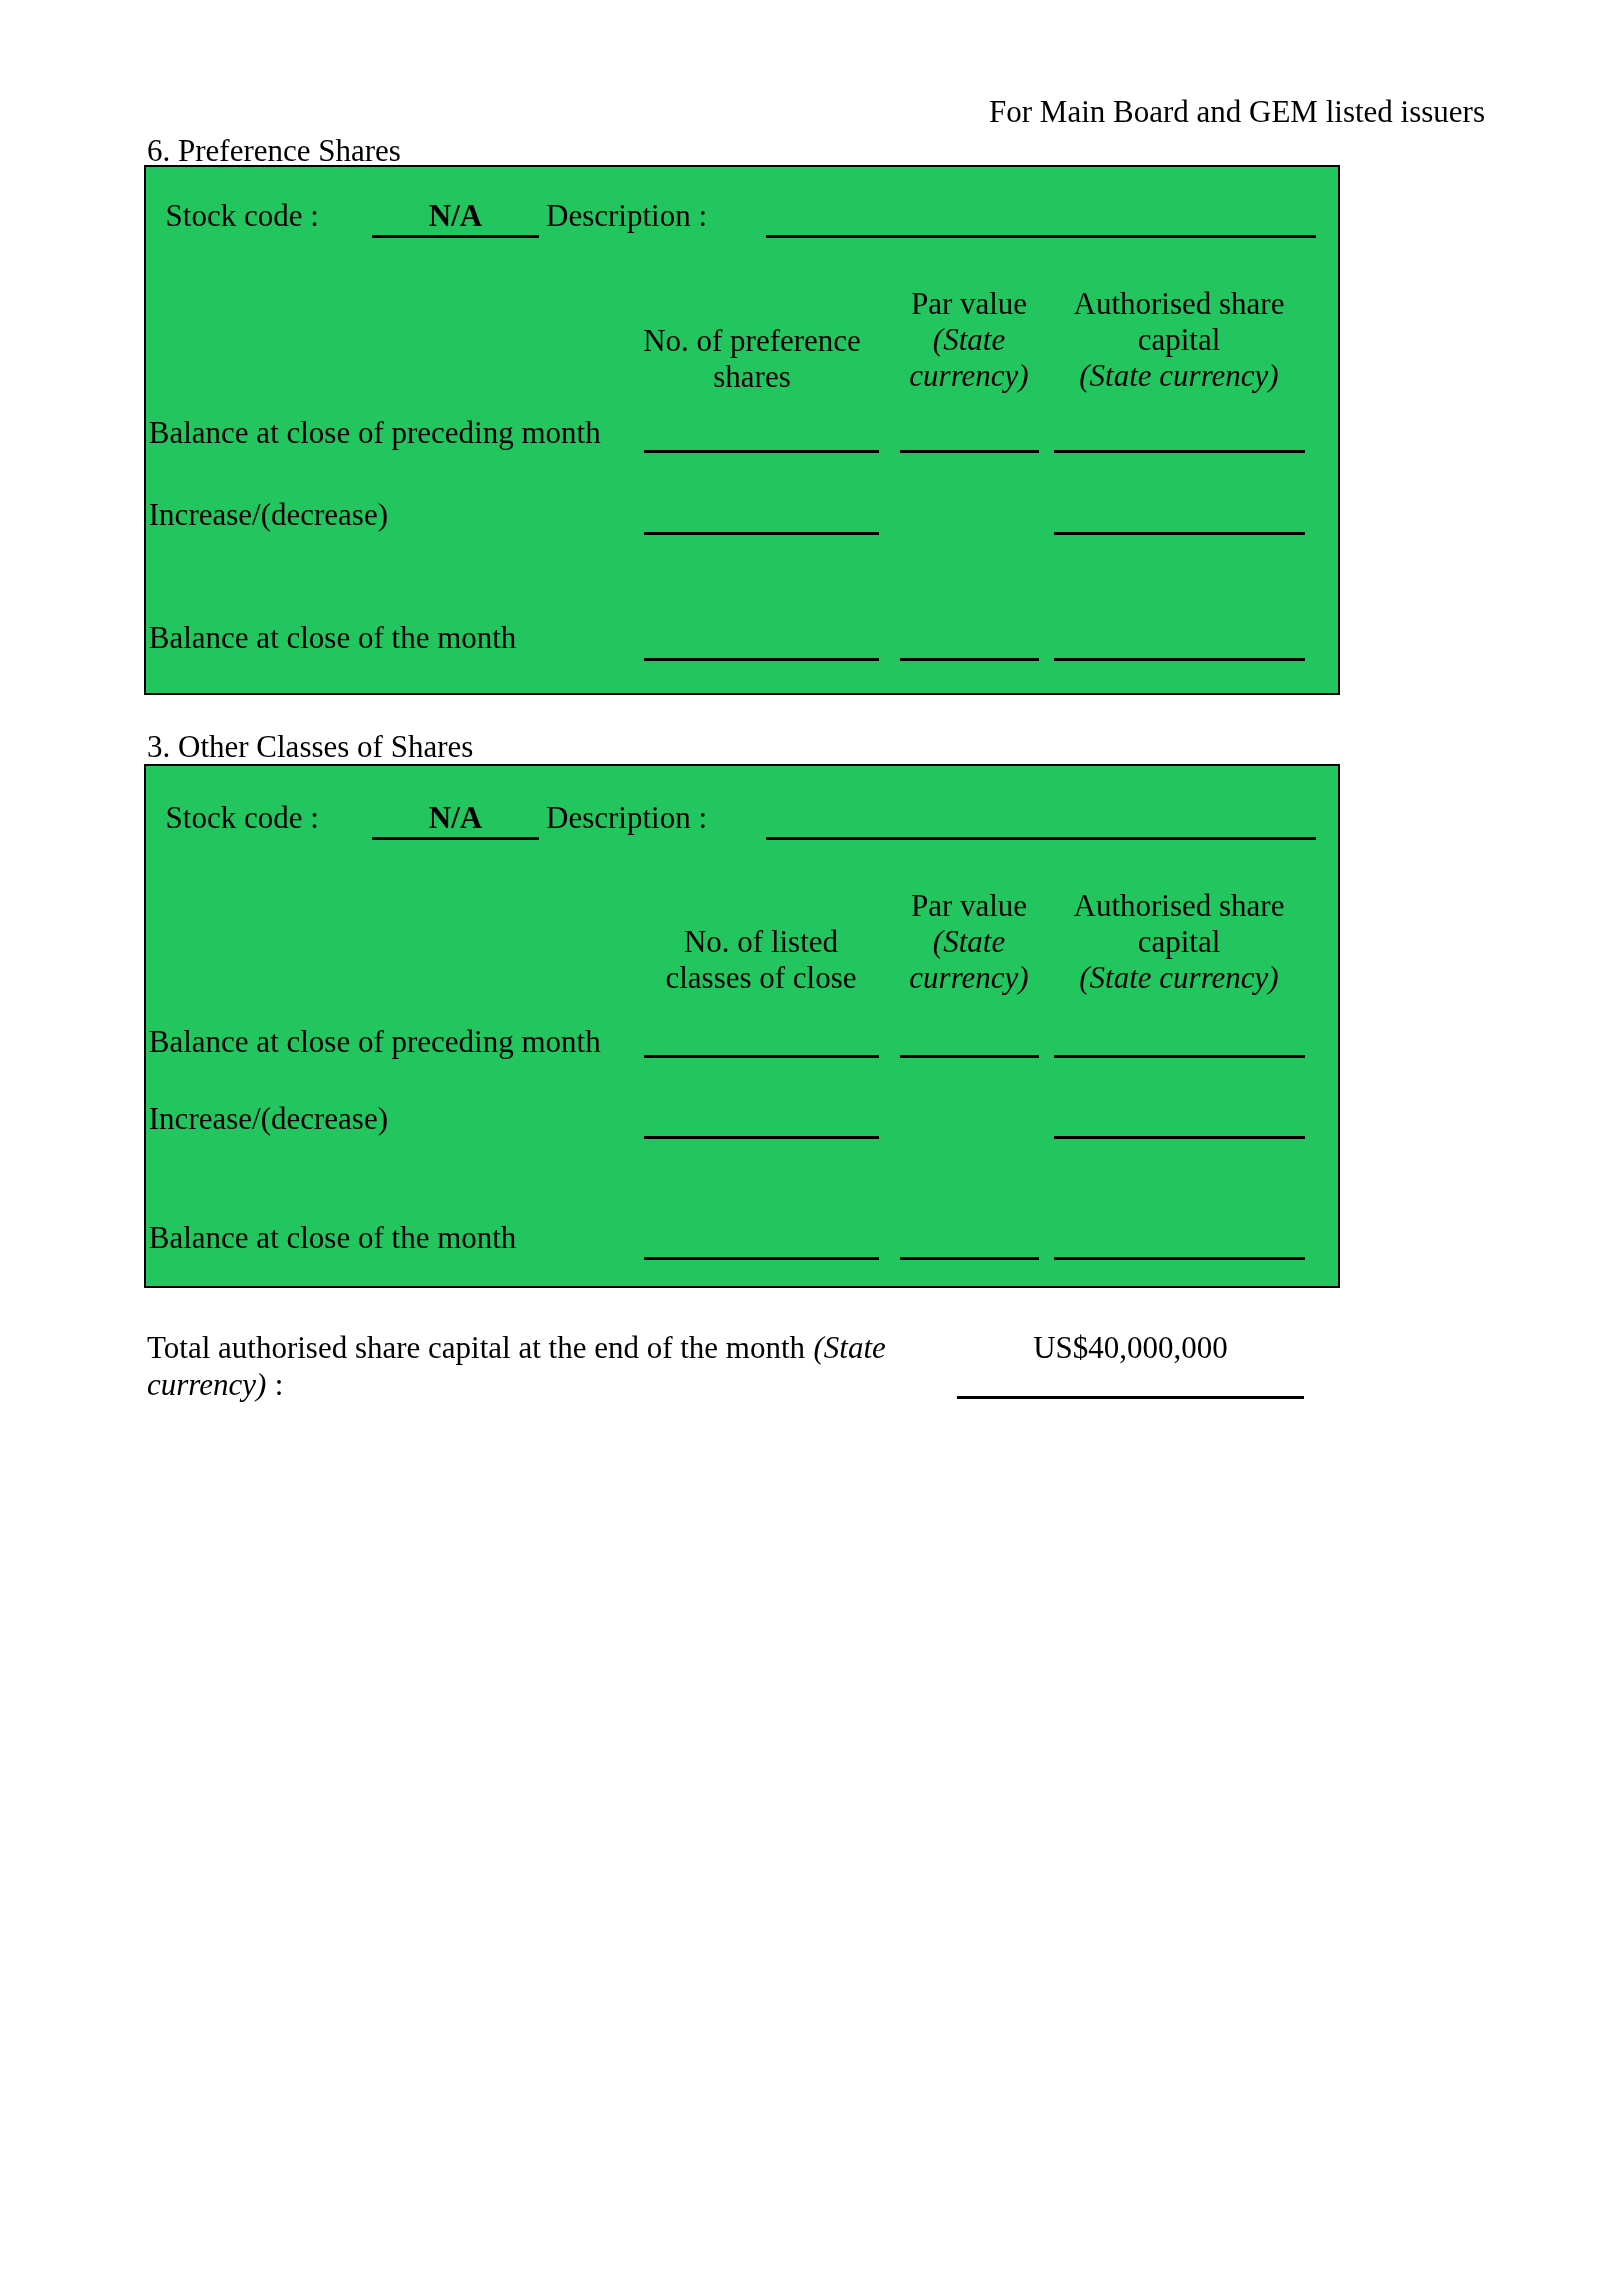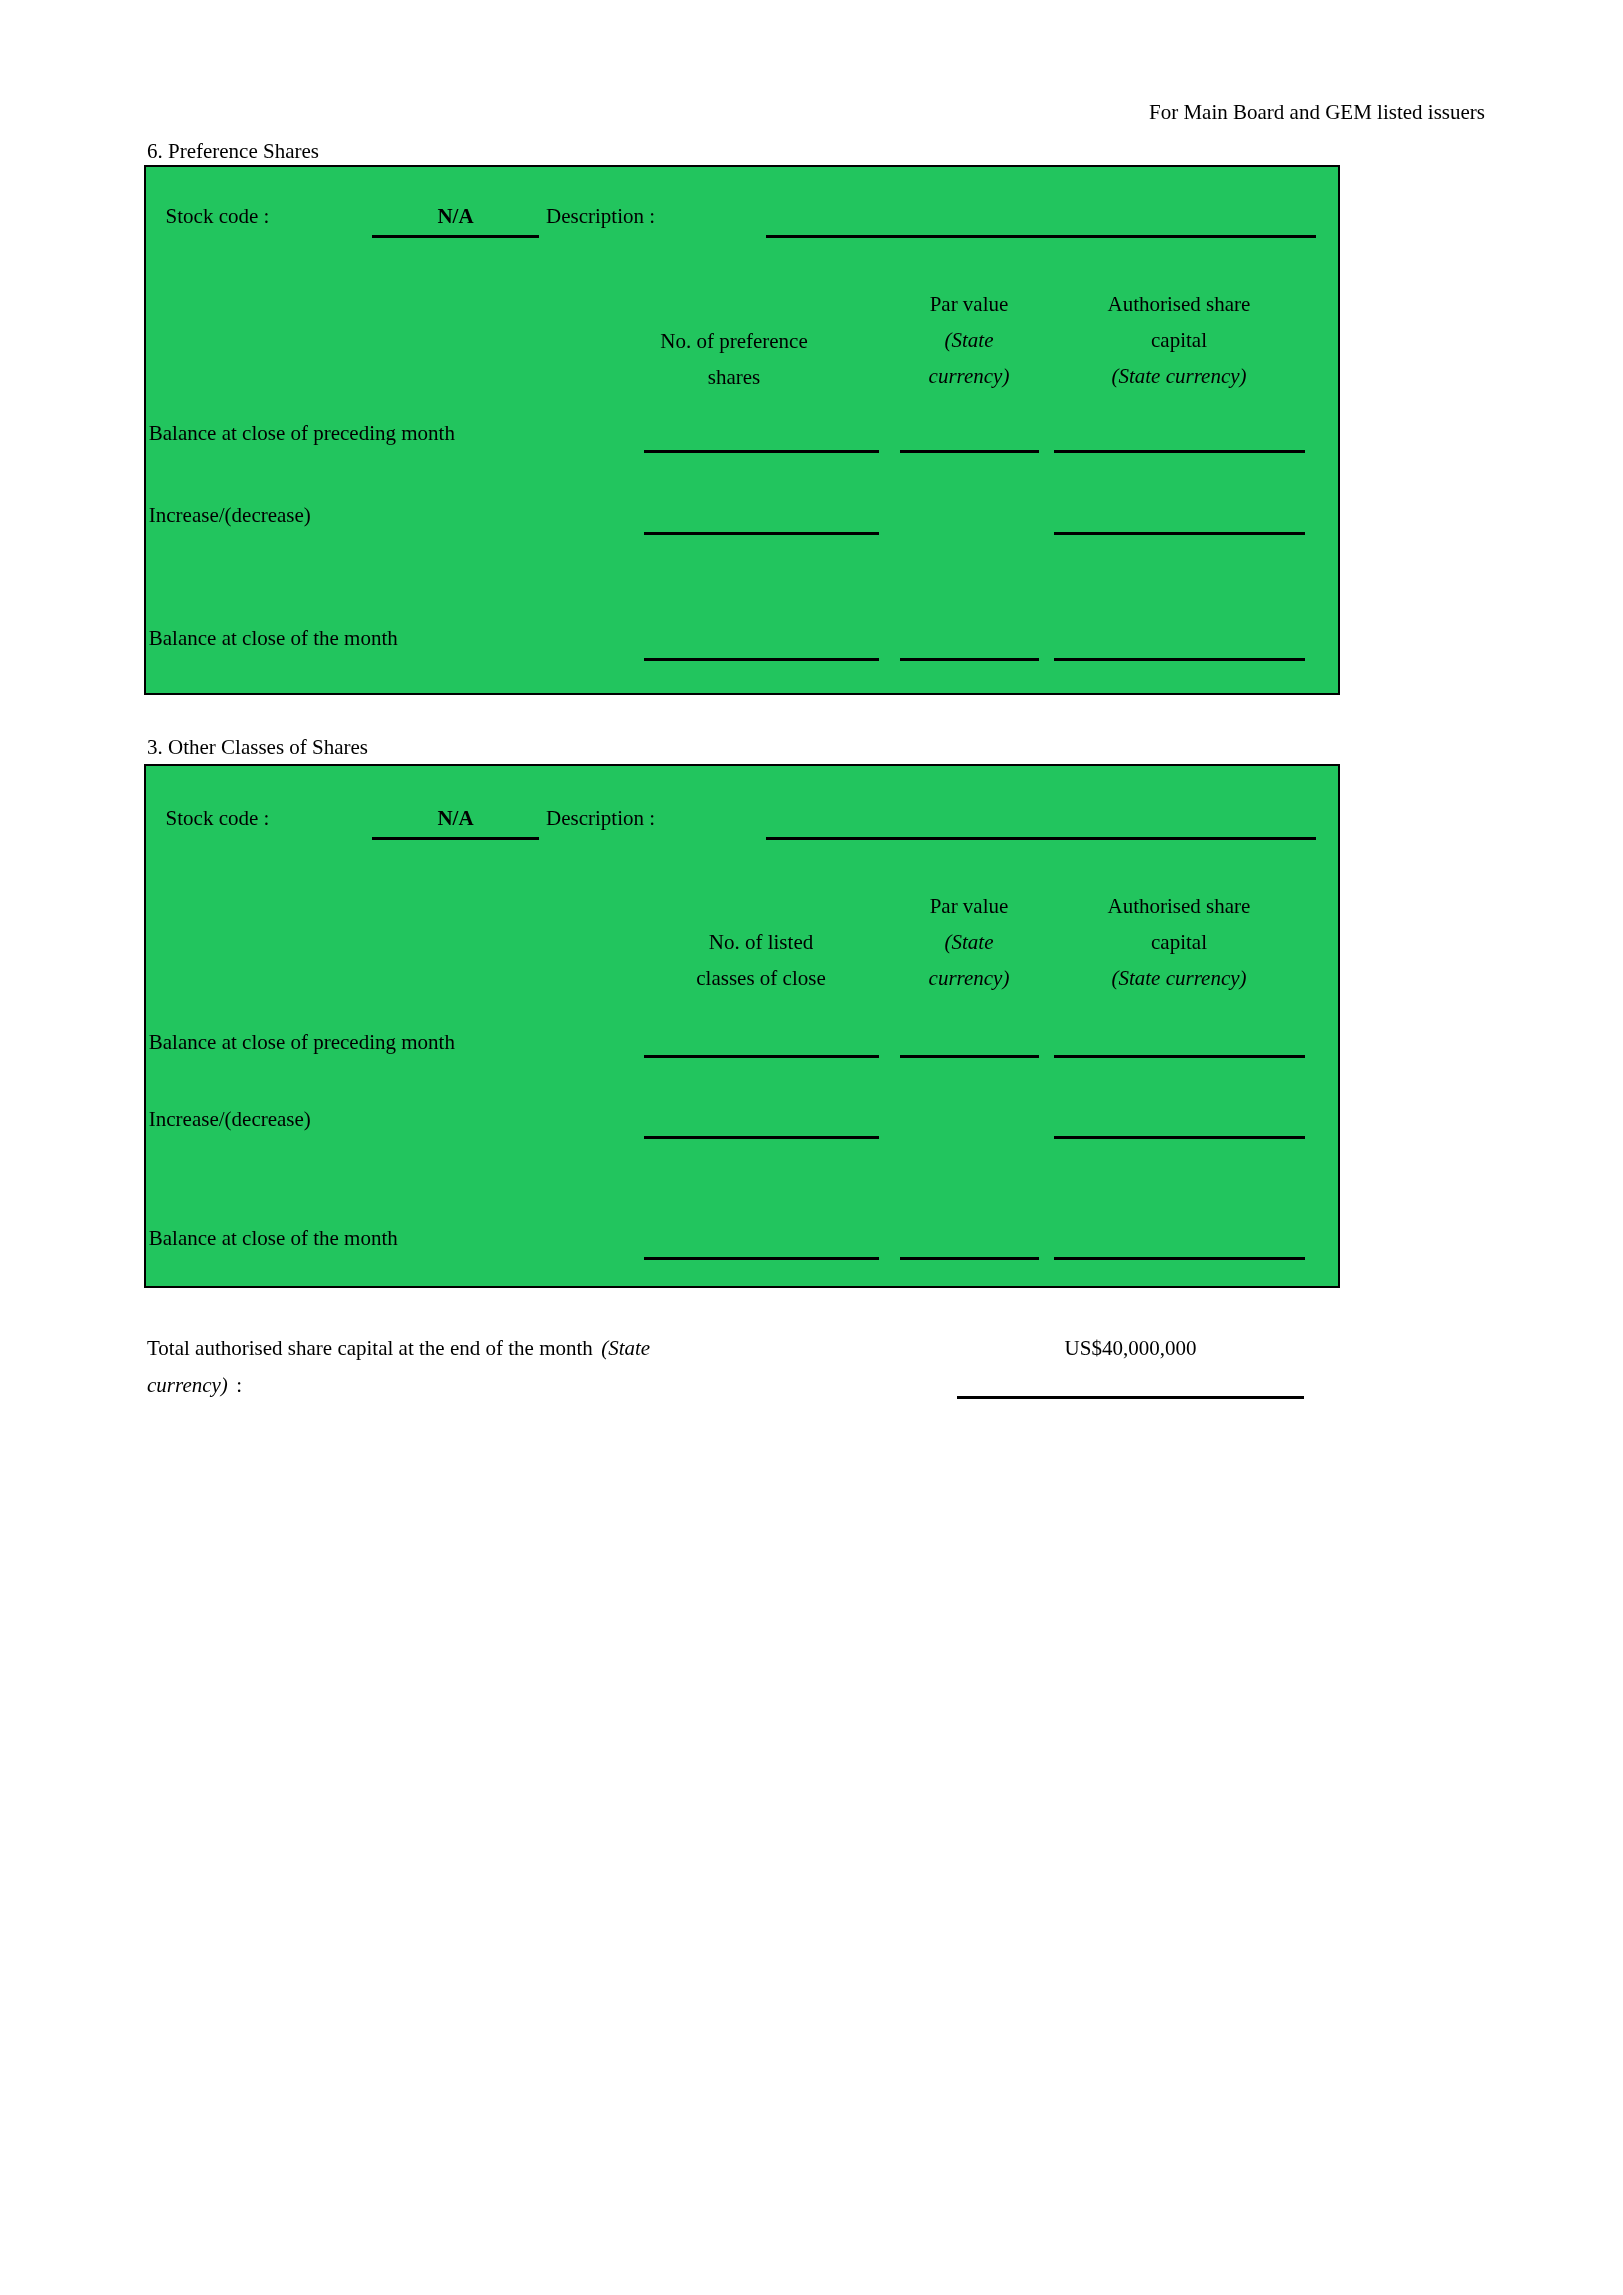--- a/index.html
+++ b/index.html
@@ -2,21 +2,21 @@
 <html style="font-size:11.2px"><head>
 <meta charset="utf-8">
 <style>
   html,body { margin:0; padding:0; background:#fff; }
   .page {
     position:relative;
     width:1623px; height:2295px;
     background:#ffffff;
     color:#000;
     font-family:"Liberation Serif","DejaVu Serif",serif;
-    font-size:21px;
+    font-size:31px;
     overflow:hidden;
   }
   .abs { position:absolute; white-space:nowrap; line-height:36px; }
   .box { position:absolute; border:2.1px solid #000; background:#22c55e; }
   .blank { position:absolute; height:2.8px; background:#000; }
   .hdrcol { position:absolute; text-align:center; line-height:36px; white-space:nowrap; }
   .it { font-style:italic; }
   .b  { font-weight:bold; }
   .ctr{ text-align:center; }
   .sp-l { margin-left:8.4px; }
@@ -32,21 +32,21 @@
 
   <div class="box" style="left:144px; top:165px; width:1192px; height:526px;">
 
     <div class="abs" style="left:19.6px; top:31px;">Stock code :</div>
     <div class="abs ctr b" style="left:226px; top:31px; width:167px;">N/A</div>
     <div class="blank" style="left:226px; top:68px; width:167px;"></div>
     <div class="abs" style="left:400px; top:31px;">Description :</div>
     <div class="abs" style="left:620px; top:31px; width:550px;"></div>
     <div class="blank" style="left:620px; top:68px; width:550px;"></div>
 
-    <div class="hdrcol" style="left:462px; top:156px; width:252px;">
+    <div class="hdrcol" style="left:480px; top:156px; width:252px;">
       <div>No. of preference</div>
       <div>shares</div>
     </div>
     <div class="hdrcol" style="left:739px; top:119px; width:168px;">
       <div>Par value</div>
       <div class="it">(State</div>
       <div class="it">currency)</div>
     </div>
     <div class="hdrcol" style="left:893px; top:119px; width:280px;">
       <div>Authorised share</div>

